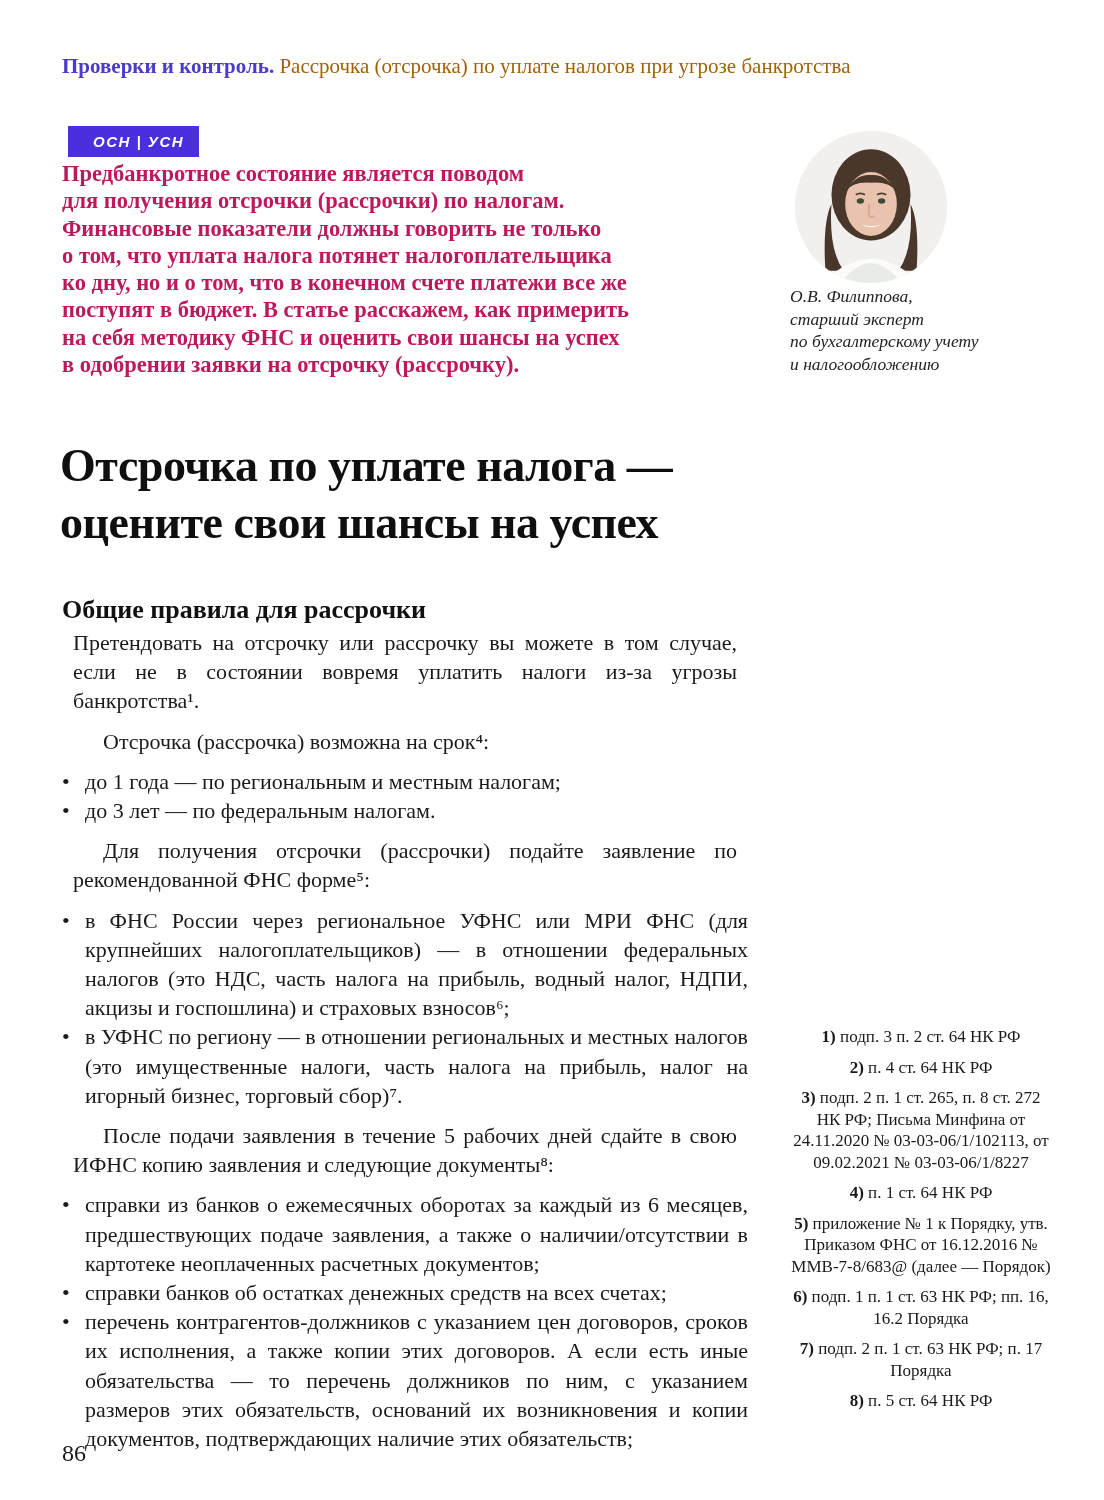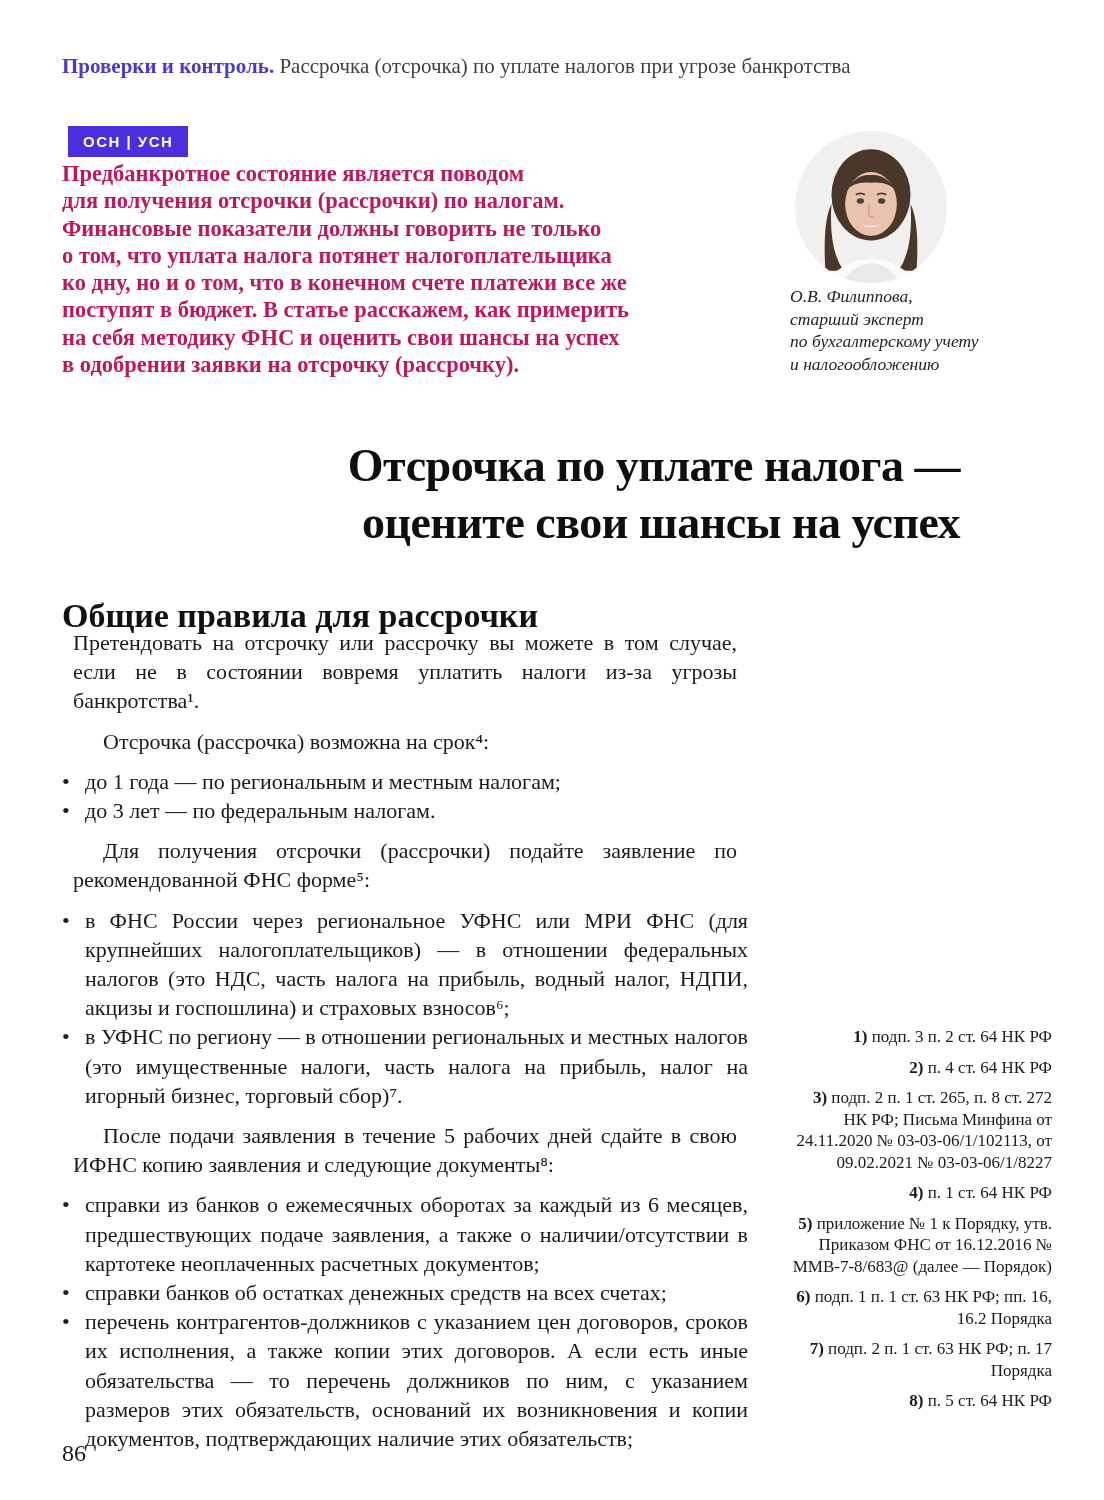--- a/index.html
+++ b/index.html
@@ -14,28 +14,29 @@
     width: 1104px; height: 1500px;
     background: #ffffff;
     overflow: hidden;
   }
   .kicker {
     position: absolute; left: 62px; top: 53px;
     font-size: 21px; line-height: 26px;
     white-space: nowrap;
   }
   .kicker-section { font-weight: bold; color: #4b3bcb; margin-top: 43px; }
-  .kicker-article { font-weight: normal; color: #404040; }
+  .kicker-article { font-weight: normal; color: #a16207; }
   .badge {
     position: absolute; left: 68px; top: 126px;
     background: #4b2edc; color: #ffffff;
     font-family: "Liberation Sans", "DejaVu Sans", sans-serif;
     font-weight: bold; font-size: 15px;
     letter-spacing: 1.5px;
-    padding: 7px 15px 7px 15px;
+    padding: 7px 15px 7px 25px;
+    font-style: italic;
   }
   .intro {
     position: absolute; left: 62px; top: 160px;
     width: 730px;
     font-weight: bold;
     font-size: 22.5px; line-height: 27.3px;
     white-space: pre-line;
     color: #be185d;
   }
   .author-photo {
@@ -55,44 +56,43 @@
     color: #222222;
   }
   .article-title {
     position: absolute; left: 60px; top: 406px;
     width: 900px;
     font-weight: bold;
     font-size: 46px; line-height: 57px;
     letter-spacing: -0.5px;
     white-space: pre-line;
     color: #0f0f0f;
-    text-align: right;
   }
   .section-heading {
     position: absolute; left: 62px; top: 572px;
     font-weight: bold;
-    font-size: 34px; line-height: 32px;
+    font-size: 26px; line-height: 32px;
     color: #111111;
   }
   .article-body {
     position: absolute; left: 62px; top: 617px;
     width: 686px;
     font-size: 22px; line-height: 29.2px;
     text-align: justify;
   }
   .article-body .para { margin: 11px; }
   .article-body .indent { text-indent: 30px; }
   .bullet { display: flex; }
   .bullet .dot { width: 23px; flex: 0 0 23px; }
   .bullet .bt { flex: 1; text-align: justify; }
   .footnotes {
     position: absolute; left: 790px; top: 1026px;
     width: 262px;
     font-size: 17px; line-height: 21.5px;
-    text-align: right;
+    text-align: center;
   }
   .footnote-item { margin-bottom: 9px; }
   .fn-num { font-weight: bold; }
   .page-number {
     position: absolute; left: 62px; top: 1440px;
     font-size: 24px;
     text-align: center;
   }
 </style>
 </head>

